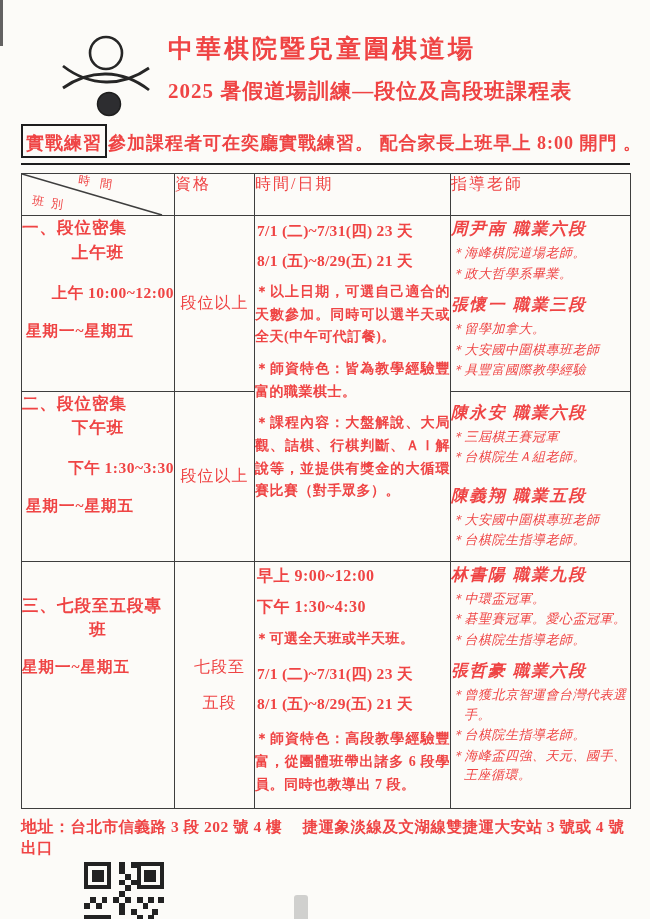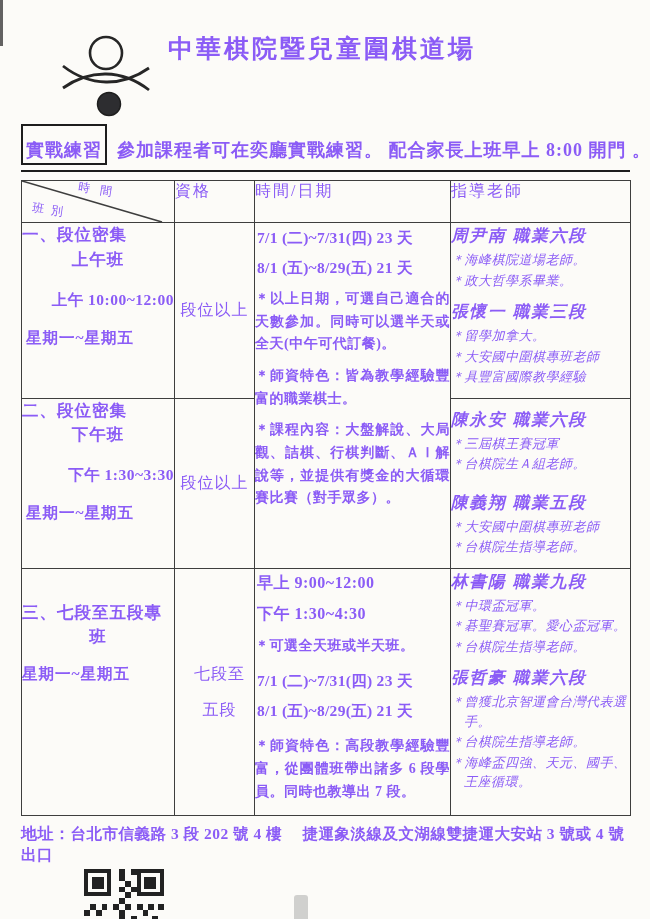--- a/index.html
+++ b/index.html
@@ -1,38 +1,38 @@
 <!DOCTYPE html>
 <html><head>
 <meta charset="utf-8">
 <style>
   html,body { margin:0; padding:0; background:#dedede; }
   .page {
     position:relative; width:650px; height:919px; margin:0 auto;
-    background:#fcfbf8; color:#8b5cf6; overflow:hidden;
+    background:#fcfbf8; color:#ef4444; overflow:hidden;
     font-family:"Liberation Serif","DejaVu Serif",serif;
   }
   
   .edge-mark { position:absolute; left:0; top:0; width:3px; height:46px; background:#3c3c3c; opacity:.8; }
   .bottom-smudge { position:absolute; left:294px; bottom:0; width:14px; height:24px; background:#9b9b9b; opacity:.45; border-radius:3px 3px 0 0; }
 
   
   .hdr { display:flex; align-items:flex-start; padding:30px 0 0 60px; }
   .logo { flex:0 0 auto; }
   .titles { margin-left:16px; padding-top:2px; }
   .title { font-size:25px; font-weight:bold; letter-spacing:3px; }
   .subtitle { font-size:21px; font-weight:bold; letter-spacing:1px; margin-top:12px; }
 
   
   .notice {
     margin:6px 20px 0 21px; padding-bottom:5px;
     border-bottom:2px solid #1d1d1d;
     font-size:18px; font-weight:bold; letter-spacing:1px; white-space:nowrap;
   }
-  .badge { display:inline-block; border:2px solid #1d1d1d; padding:12px 3px 1px 3px; margin-right:10px; }
+  .badge { display:inline-block; border:2px solid #1d1d1d; padding:5px 3px 1px 3px; margin-right:1px; }
 
   
   table.sched-table {
     margin:8px 0 0 21px; border-collapse:collapse; table-layout:fixed;
     width:609px;
   }
   table.sched-table td, table.sched-table th {
     border:1.5px solid #3e3e3e; vertical-align:top; overflow:hidden;
     font-weight:normal; text-align:left; padding:0;
   }
@@ -86,20 +86,21 @@
 
   <div class="hdr">
     <svg class="logo" width="92" height="88" viewBox="0 0 92 88">
       <circle cx="46" cy="23" r="16" fill="none" stroke="#262626" stroke-width="2.6"></circle>
       <path d="M3,36 C30,57 62,57 89,38" fill="none" stroke="#262626" stroke-width="2.8"></path>
       <path d="M3,58 C30,39 62,39 89,60" fill="none" stroke="#262626" stroke-width="2.8"></path>
       <circle cx="49" cy="74" r="11.5" fill="#2d2d30" stroke="#1e1e1e" stroke-width="1.5"></circle>
     </svg>
     <div class="titles">
       <div class="title">中華棋院暨兒童圍棋道場</div>
+      <div class="subtitle">2025 暑假道場訓練—段位及高段班課程表</div>
     </div>
   </div>
 
   <div class="notice">
     <span class="badge">實戰練習</span><span>參加課程者可在奕廳實戰練習。 配合家長上班早上 8:00 開門 。</span>
   </div>
 
   <table class="sched-table">
     <colgroup>
       <col style="width:153px">

